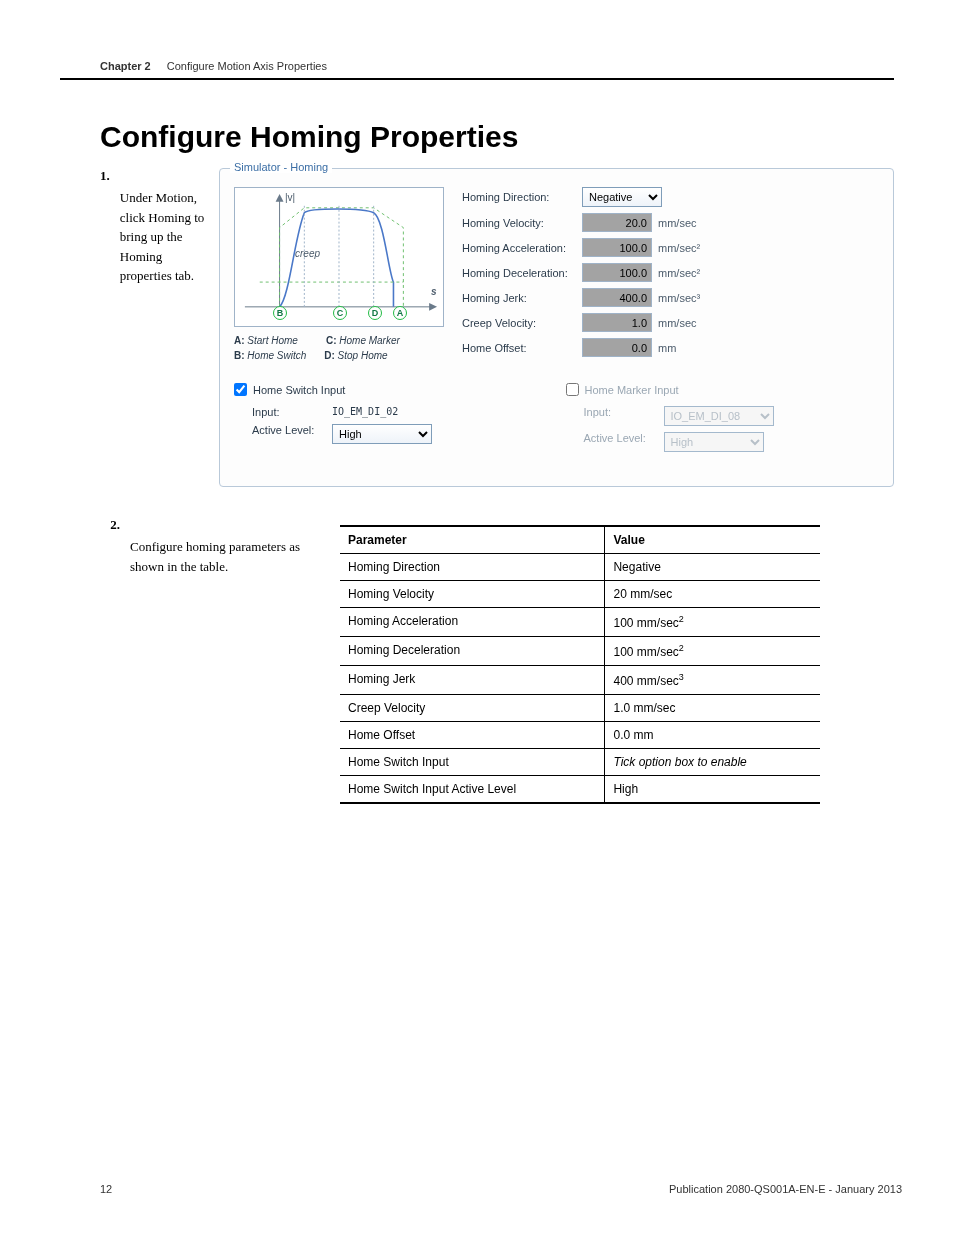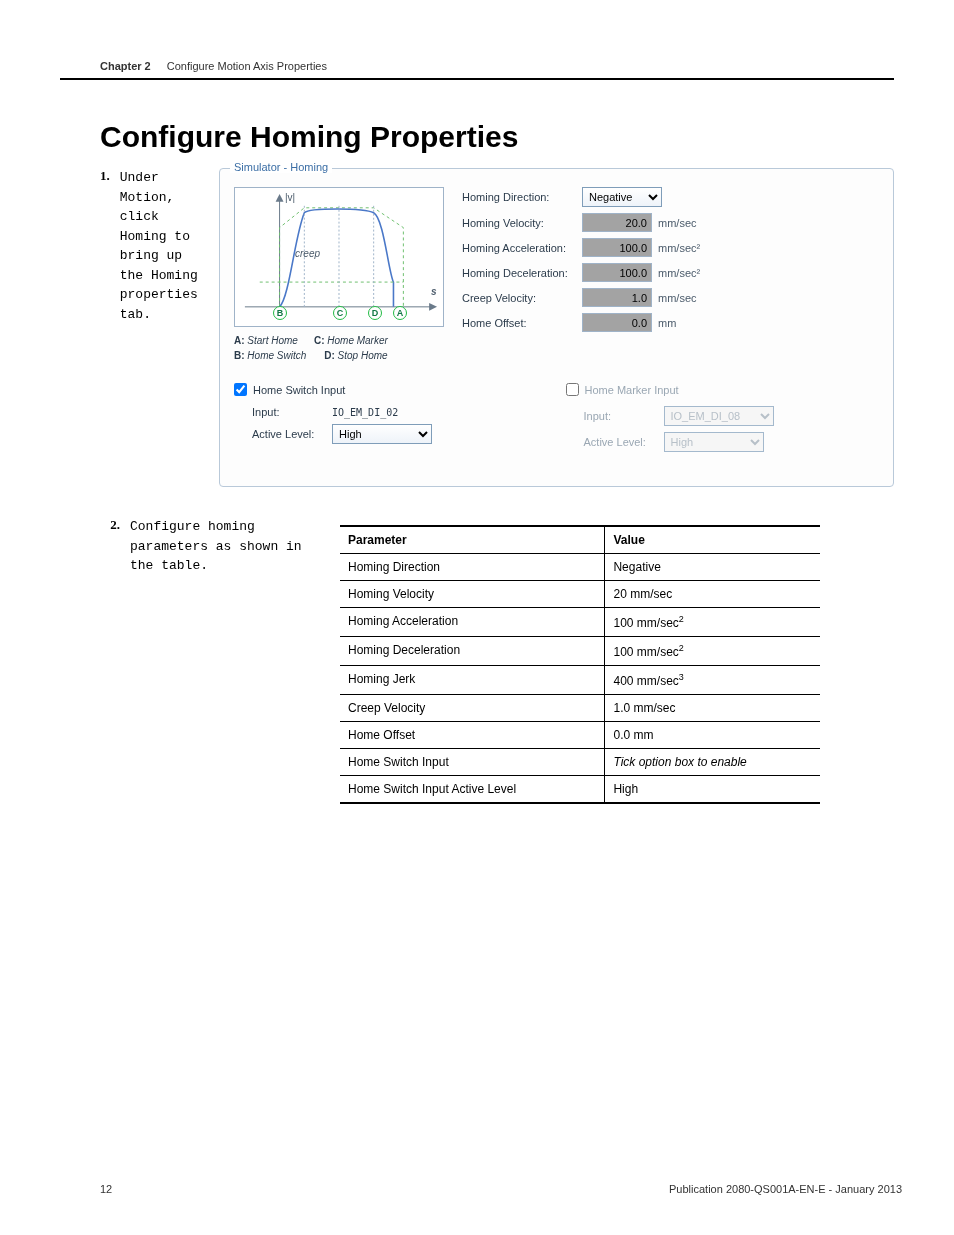--- a/index.html
+++ b/index.html
@@ -39,24 +39,25 @@
   .step-num {
     width: 30px;
     font-family: Georgia, "Times New Roman", serif;
     font-size: 13px;
     font-weight: bold;
     text-align: right;
     padding-right: 10px;
   }
   .step-text {
     width: 210px;
-    font-family: Liberation Mono, monospace;
+    font-family: Liberation Serif, serif;
     font-size: 13px;
     line-height: 1.5;
     padding-right: 12px;
+    margin-top: 20px;
   }
   .step-content { flex: 1; }
 
   
   .sim-panel {
     border: 1px solid #b9c9d9;
     border-radius: 4px;
     position: relative;
     padding: 18px 14px 28px 14px;
     width: 675px;
@@ -99,21 +100,21 @@
   }
   .param-row .punit { margin-left:6px; color:#4a5a6a; }
   select.win, .win-input {
     border:1px solid #7f9db9; font-size:11px; height:20px; background:#fff; padding:1px 2px;
   }
   select.win { background:linear-gradient(#fff,#eef3f9); }
 
   .sim-bottom { display:flex; gap:18px; margin-top:20px; }
   .sub-block { flex:1; }
   .sub-block .chk-row { display:flex; align-items:center; gap:6px; margin-bottom:10px; }
-  .sub-block .sub-row { display:flex; align-items:center; margin:6px 0 6px 18px; }
+  .sub-block .sub-row { display:flex; margin:6px 0 6px 18px; }
   .sub-block .sub-row .slabel { width:80px; }
   .sub-block.disabled { color:#9aa7b3; }
   .sub-block.disabled .win, .sub-block.disabled .win-input { color:#9aa7b3; background:#f4f4f4; }
 
   
   table.param-table {
     border-collapse: collapse;
     width: 480px;
     font-family: Arial, Helvetica, sans-serif;
     font-size: 12px;
@@ -180,21 +181,21 @@
             </svg>
             <span class="diag-lbl" style="top:4px;left:50px;font-style:normal;">|v|</span>
             <span class="diag-lbl" style="top:60px;left:60px;">creep</span>
             <span class="diag-lbl" style="top:98px;left:196px;font-weight:bold;">s</span>
             <span class="diag-circ" style="top:118px;left:38px;">B</span>
             <span class="diag-circ" style="top:118px;left:98px;">C</span>
             <span class="diag-circ" style="top:118px;left:133px;">D</span>
             <span class="diag-circ" style="top:118px;left:158px;">A</span>
           </div>
           <div class="diagram-legend">
-            <div style="display:flex;gap:16px;">
+            <div style="display:flex;gap:28px;">
               <span><b>A:</b> <i>Start Home</i></span>
               <span><b>C:</b> <i>Home Marker</i></span>
             </div>
             <div style="display:flex;gap:18px;">
               <span><b>B:</b> <i>Home Switch</i></span>
               <span><b>D:</b> <i>Stop Home</i></span>
             </div>
           </div>
         </div>
         <div class="param-col">
@@ -211,20 +212,25 @@
           </div>
           <div class="param-row">
             <span class="plabel">Homing Acceleration:</span>
             <input class="pfield win-input" value="100.0" style="">
             <span class="punit">mm/sec²</span>
           </div>
           <div class="param-row">
             <span class="plabel">Homing Deceleration:</span>
             <input class="pfield win-input" value="100.0" style="">
             <span class="punit">mm/sec²</span>
+          </div>
+          <div class="param-row">
+            <span class="plabel">Homing Jerk:</span>
+            <input class="pfield win-input" value="400.0" style="">
+            <span class="punit">mm/sec³</span>
           </div>
           <div class="param-row">
             <span class="plabel">Creep Velocity:</span>
             <input class="pfield win-input" value="1.0" style="">
             <span class="punit">mm/sec</span>
           </div>
           <div class="param-row">
             <span class="plabel">Home Offset:</span>
             <input class="pfield win-input" value="0.0" style="">
             <span class="punit">mm</span>

